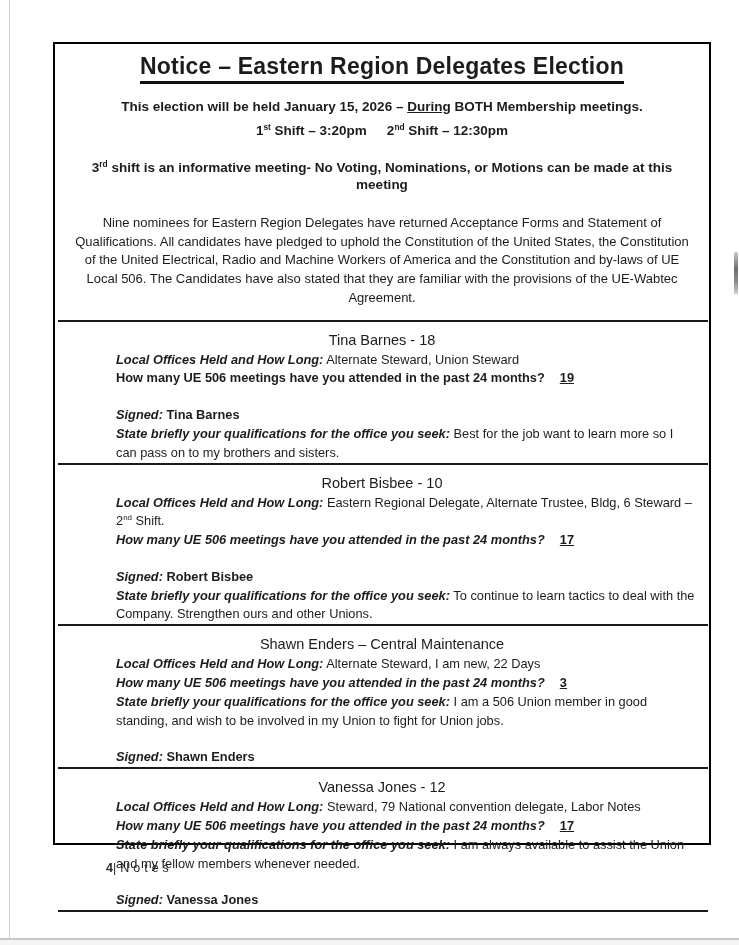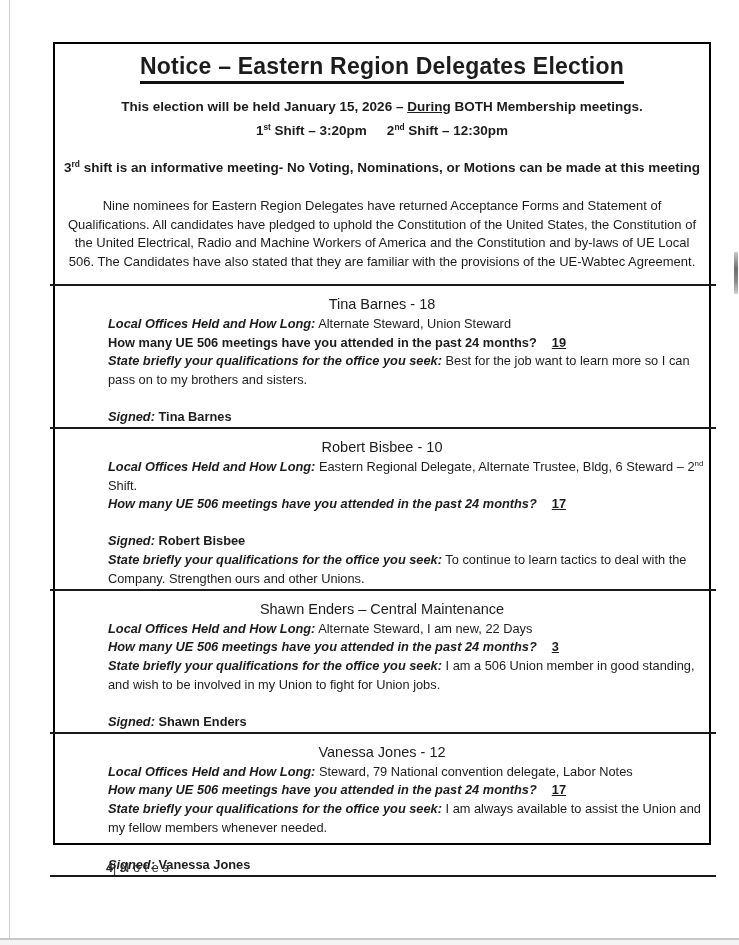--- a/index.html
+++ b/index.html
@@ -9,21 +9,21 @@
 
   
   .edge-line { position:absolute; left:9px; top:0; width:1px; height:938px; background:#cfcfcf; }
   .bottom-strip { position:absolute; left:0; top:938px; width:739px; height:7px;
                   background:#f4f4f4; border-top:2px solid #c7c7c7; }
   .right-artifact { position:absolute; left:734px; top:252px; width:4px; height:42px;
                     background:linear-gradient(180deg,#c9c9c9,#6e6e6e 40%,#8a8a8a 70%,#cfcfcf); border-radius:1px; }
 
   
   .doc-box { position:absolute; left:53px; top:42px; width:658px; height:803px;
-             border:2px solid #000; padding:0 5px; background:#fff; }
+             border:2px solid #000; padding:0 13px; background:#fff; }
 
   .doc-title { text-align:center; margin-top:9px; font-size:23px; font-weight:bold; letter-spacing:.2px; }
   .doc-title .u { display:inline-block; border-bottom:3px solid #0f0f0f; padding-bottom:1px; }
 
   .sub { text-align:center; font-weight:bold; font-size:13.5px; line-height:17px; }
   .sub1 { margin-top:14px; }
   .sub2 { margin-top:7px; }
   .sub3 { margin-top:20px; }
   .sub .ul { text-decoration:underline; }
   sup { font-size:62%; line-height:0; }
@@ -64,22 +64,22 @@
     <p class="sub sub3"><span>3</span><sup>rd</sup><span> shift is an informative meeting- No Voting, Nominations, or Motions can be made at this meeting</span></p>
 
     <p class="intro">Nine nominees for Eastern Region Delegates have returned Acceptance Forms and Statement of Qualifications. All candidates have pledged to uphold the Constitution of the United States, the Constitution of the United Electrical, Radio and Machine Workers of America and the Constitution and by-laws of UE Local 506. The Candidates have also stated that they are familiar with the provisions of the UE-Wabtec Agreement.</p>
 
     <div class="rule first"></div>
 
     <section class="cand">
       <h2 class="cand-name">Tina Barnes - 18</h2>
       <p class="line"><span class="bi">Local Offices Held and How Long:</span> <span>Alternate Steward, Union Steward</span></p>
       <p class="line"><span class="b">How many UE 506 meetings have you attended in the past 24 months?</span><span class="ans">19</span></p>
+      <p class="line signed"><span class="bi">Signed:</span> <span class="b">Tina Barnes</span></p>
       <p class="line"><span class="bi">State briefly your qualifications for the office you seek:</span> <span>Best for the job want to learn more so I can pass on to my brothers and sisters.</span></p>
-      <p class="line signed"><span class="bi">Signed:</span> <span class="b">Tina Barnes</span></p>
       <div class="rule"></div>
     </section>
 
     <section class="cand">
       <h2 class="cand-name">Robert Bisbee - 10</h2>
       <p class="line"><span class="bi">Local Offices Held and How Long:</span> <span>Eastern Regional Delegate, Alternate Trustee, Bldg, 6 Steward – 2</span><sup>nd</sup><span> Shift.</span></p>
       <p class="line"><span class="bi">How many UE 506 meetings have you attended in the past 24 months?</span><span class="ans">17</span></p>
       <p class="line signed"><span class="bi">Signed:</span> <span class="b">Robert Bisbee</span></p>
       <p class="line"><span class="bi">State briefly your qualifications for the office you seek:</span> <span>To continue to learn tactics to deal with the Company. Strengthen ours and other Unions.</span></p>
       <div class="rule"></div>

